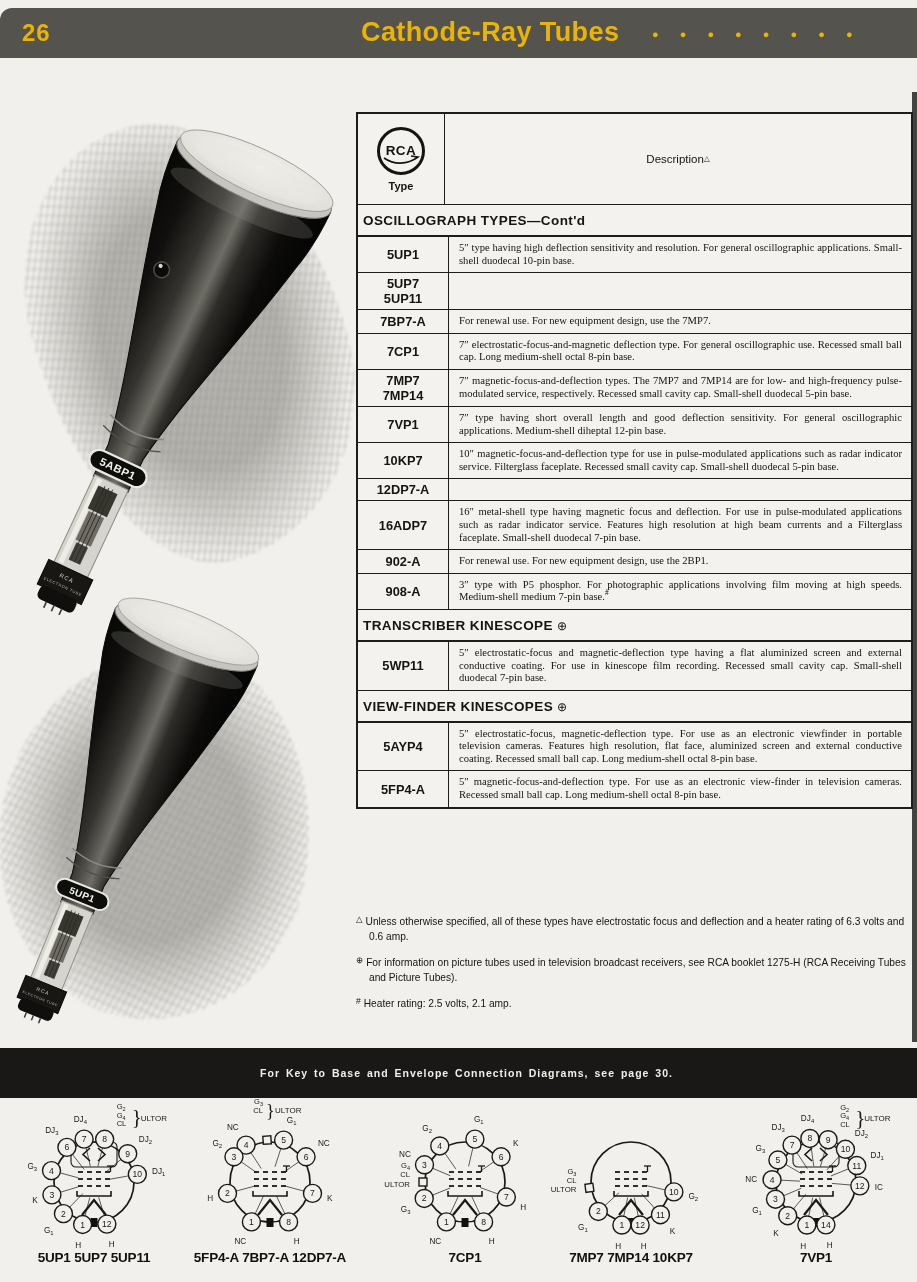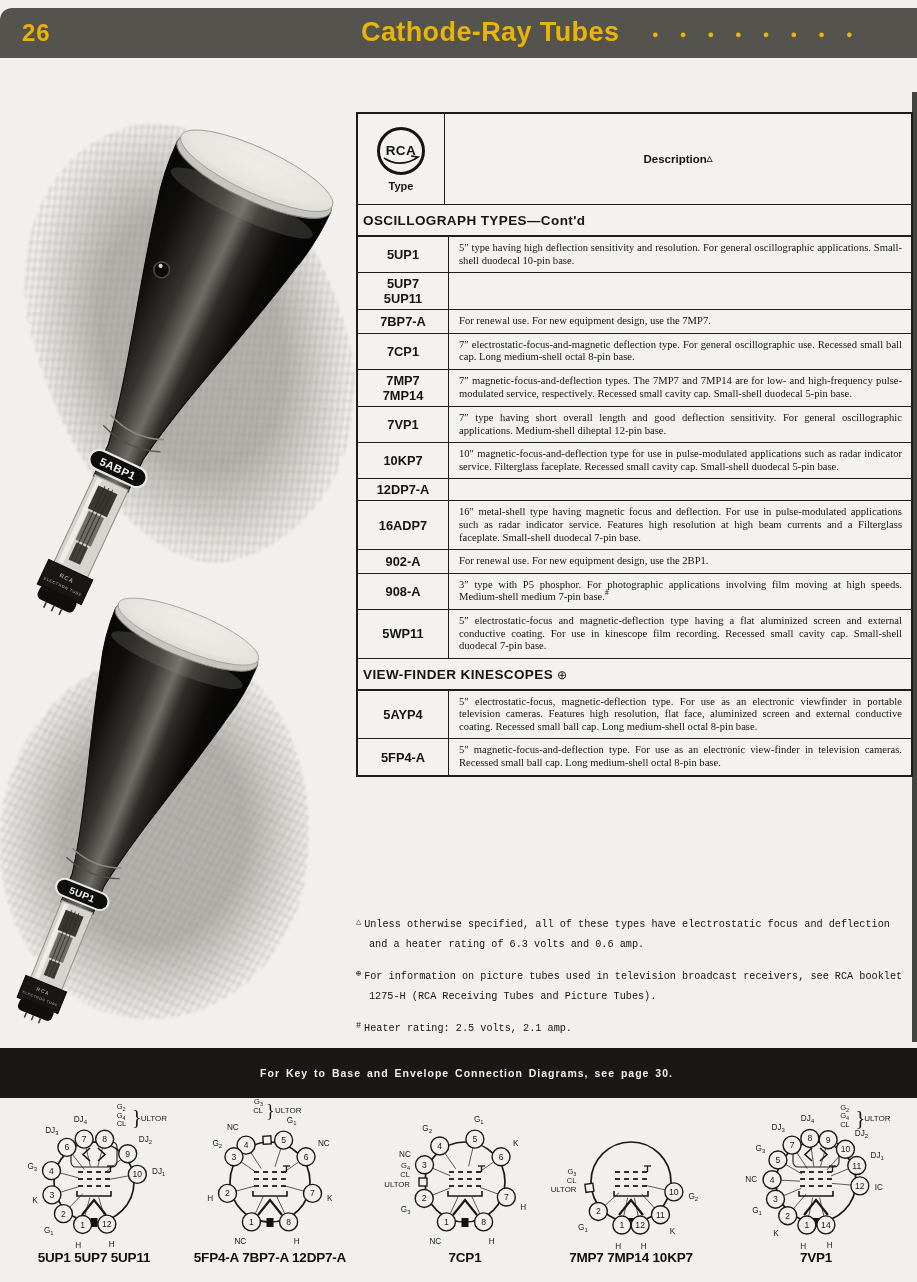--- a/index.html
+++ b/index.html
@@ -34,34 +34,34 @@
   
   .rca-table{position:absolute;z-index:3;left:356px;top:112px;width:553px;
              border:2px solid #1e1d1a;background:#f3f2ee;}
   .t-head{display:flex;height:90px;}
   .t-head-type{width:86px;border-right:1.3px solid #1e1d1a;display:flex;flex-direction:column;
                align-items:center;justify-content:center;gap:5px;}
   .rca-logo{width:42px;height:42px;border:3px solid #15140f;border-radius:50%;position:relative;
             display:flex;align-items:center;justify-content:center;font-weight:bold;font-size:13.5px;letter-spacing:.5px;}
   .rca-logo svg{position:absolute;left:1px;bottom:5px;}
   .t-head-type .type-lab{font-weight:bold;font-size:11px;text-align:center;}
-  .t-head-desc{flex:1;display:flex;align-items:center;justify-content:center;font-weight:bold;font-size:11.5px;}
+  .t-head-desc{flex:1;display:flex;align-items:center;justify-content:center;font-weight:normal;font-size:11.5px;}
   .section-row{border-top:1.6px solid #1e1d1a;border-bottom:1.6px solid #1e1d1a;font-weight:bold;
                font-size:13.5px;padding:8px 6px 7px 5px;letter-spacing:.4px;}
   .section-row .sec-mark{font-weight:normal;font-size:12px;margin-left:4px;}
   .t-row{display:flex;border-top:1.2px solid #1e1d1a;}
   .t-type{width:86px;border-right:1.3px solid #1e1d1a;display:flex;align-items:center;justify-content:center;
           text-align:center;font-weight:bold;font-size:12.8px;line-height:15px;padding:3px 2px;}
   .t-desc{flex:1;padding:5px 9px 5px 10px;font-family:"Liberation Serif",serif;font-size:10.6px;
           line-height:12.6px;text-align:justify;}
   sup.fm{font-size:7.5px;vertical-align:super;line-height:0;}
 
   
-  .footnotes{position:absolute;left:356px;top:912px;width:558px;font-family:Liberation Mono, monospace;
-             font-size:10.2px;line-height:20px;}
+  .footnotes{position:absolute;left:356px;top:912px;width:558px;font-family:Liberation Sans, sans-serif;
+             font-size:10.2px;line-height:15px;}
   .fn{padding-left:13px;text-indent:-13px;margin:0 0 9px 0;}
   .fn .mk{font-size:8.5px;vertical-align:3px;margin-right:3px;}
 
   
   .keybar{position:absolute;left:0;right:0;top:1048px;height:50px;background:#191816;color:#f0efe9;
           display:flex;align-items:center;justify-content:center;font-size:10.5px;font-weight:bold;
           letter-spacing:1px;word-spacing:2px;padding-left:16px;}
 
   
   .diagram{position:absolute;top:1094px;width:190px;height:170px;}
@@ -248,20 +248,21 @@
           <div>902-A</div>
         </div>
         <div class="t-desc">For renewal use.  For new equipment design, use the 2BP1.</div>
       </div>
       <div class="t-row">
         <div class="t-type">
           <div>908-A</div>
         </div>
         <div class="t-desc">3″ type with P5 phosphor.  For photographic applications involving film moving at high speeds.  Medium-shell medium 7-pin base.<sup class="fm">#</sup></div>
       </div>
+      <div class="section-row">TRANSCRIBER KINESCOPE<span class="sec-mark">⊕</span></div>
       <div class="t-row">
         <div class="t-type">
           <div>5WP11</div>
         </div>
         <div class="t-desc">5″ electrostatic-focus and magnetic-deflection type having a flat aluminized screen and external conductive coating.  For use in kinescope film recording.  Recessed small cavity cap.  Small-shell duodecal 7-pin base.</div>
       </div>
       <div class="section-row">VIEW-FINDER KINESCOPES<span class="sec-mark">⊕</span></div>
       <div class="t-row">
         <div class="t-type">
           <div>5AYP4</div>

